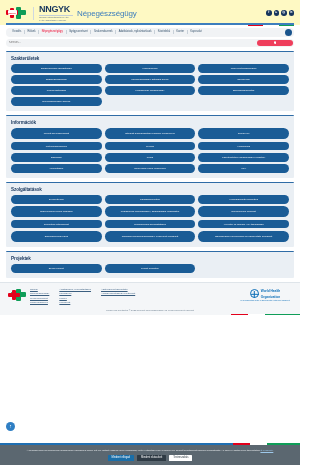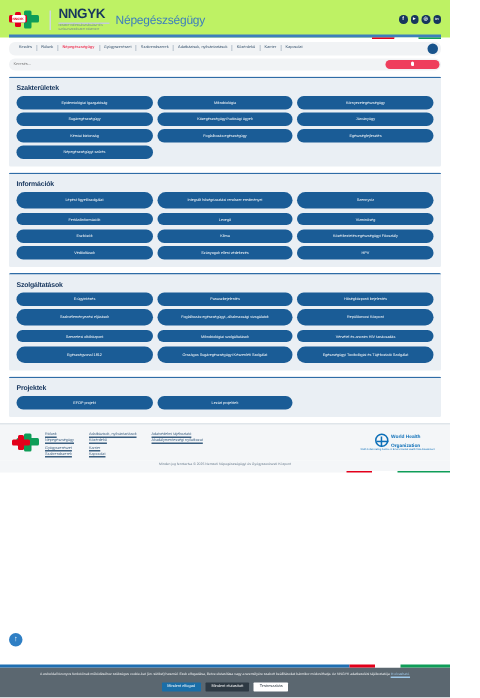--- a/index.html
+++ b/index.html
@@ -7,21 +7,21 @@
   body {
     font-family: "Liberation Sans", sans-serif;
     background:#ffffff;
     color:#1c3f60;
     font-size:4px;
     overflow:hidden;
     position:relative;
   }
 
   
-  .header { background:#bef264; padding:4px 6px 0 6px; position:relative; }
+  .header { background:#fef9c3; padding:4px 6px 0 6px; position:relative; }
   .header-top { display:flex; align-items:center; height:18px; }
   .logo-mark { width:22px; height:15px; position:relative; flex:0 0 auto; }
   .cross-green {
     position:absolute; left:5px; top:1px; width:15px; height:12px;
   }
   .cross-green:before, .cross-green:after {
     content:""; position:absolute; background:#0f9d58;
   }
   .cross-green:before { left:4.5px; top:0; width:5px; height:12px; border-radius:1px;}
   .cross-green:after  { left:0; top:3.5px; width:15px; height:5px; border-radius:1px;}

